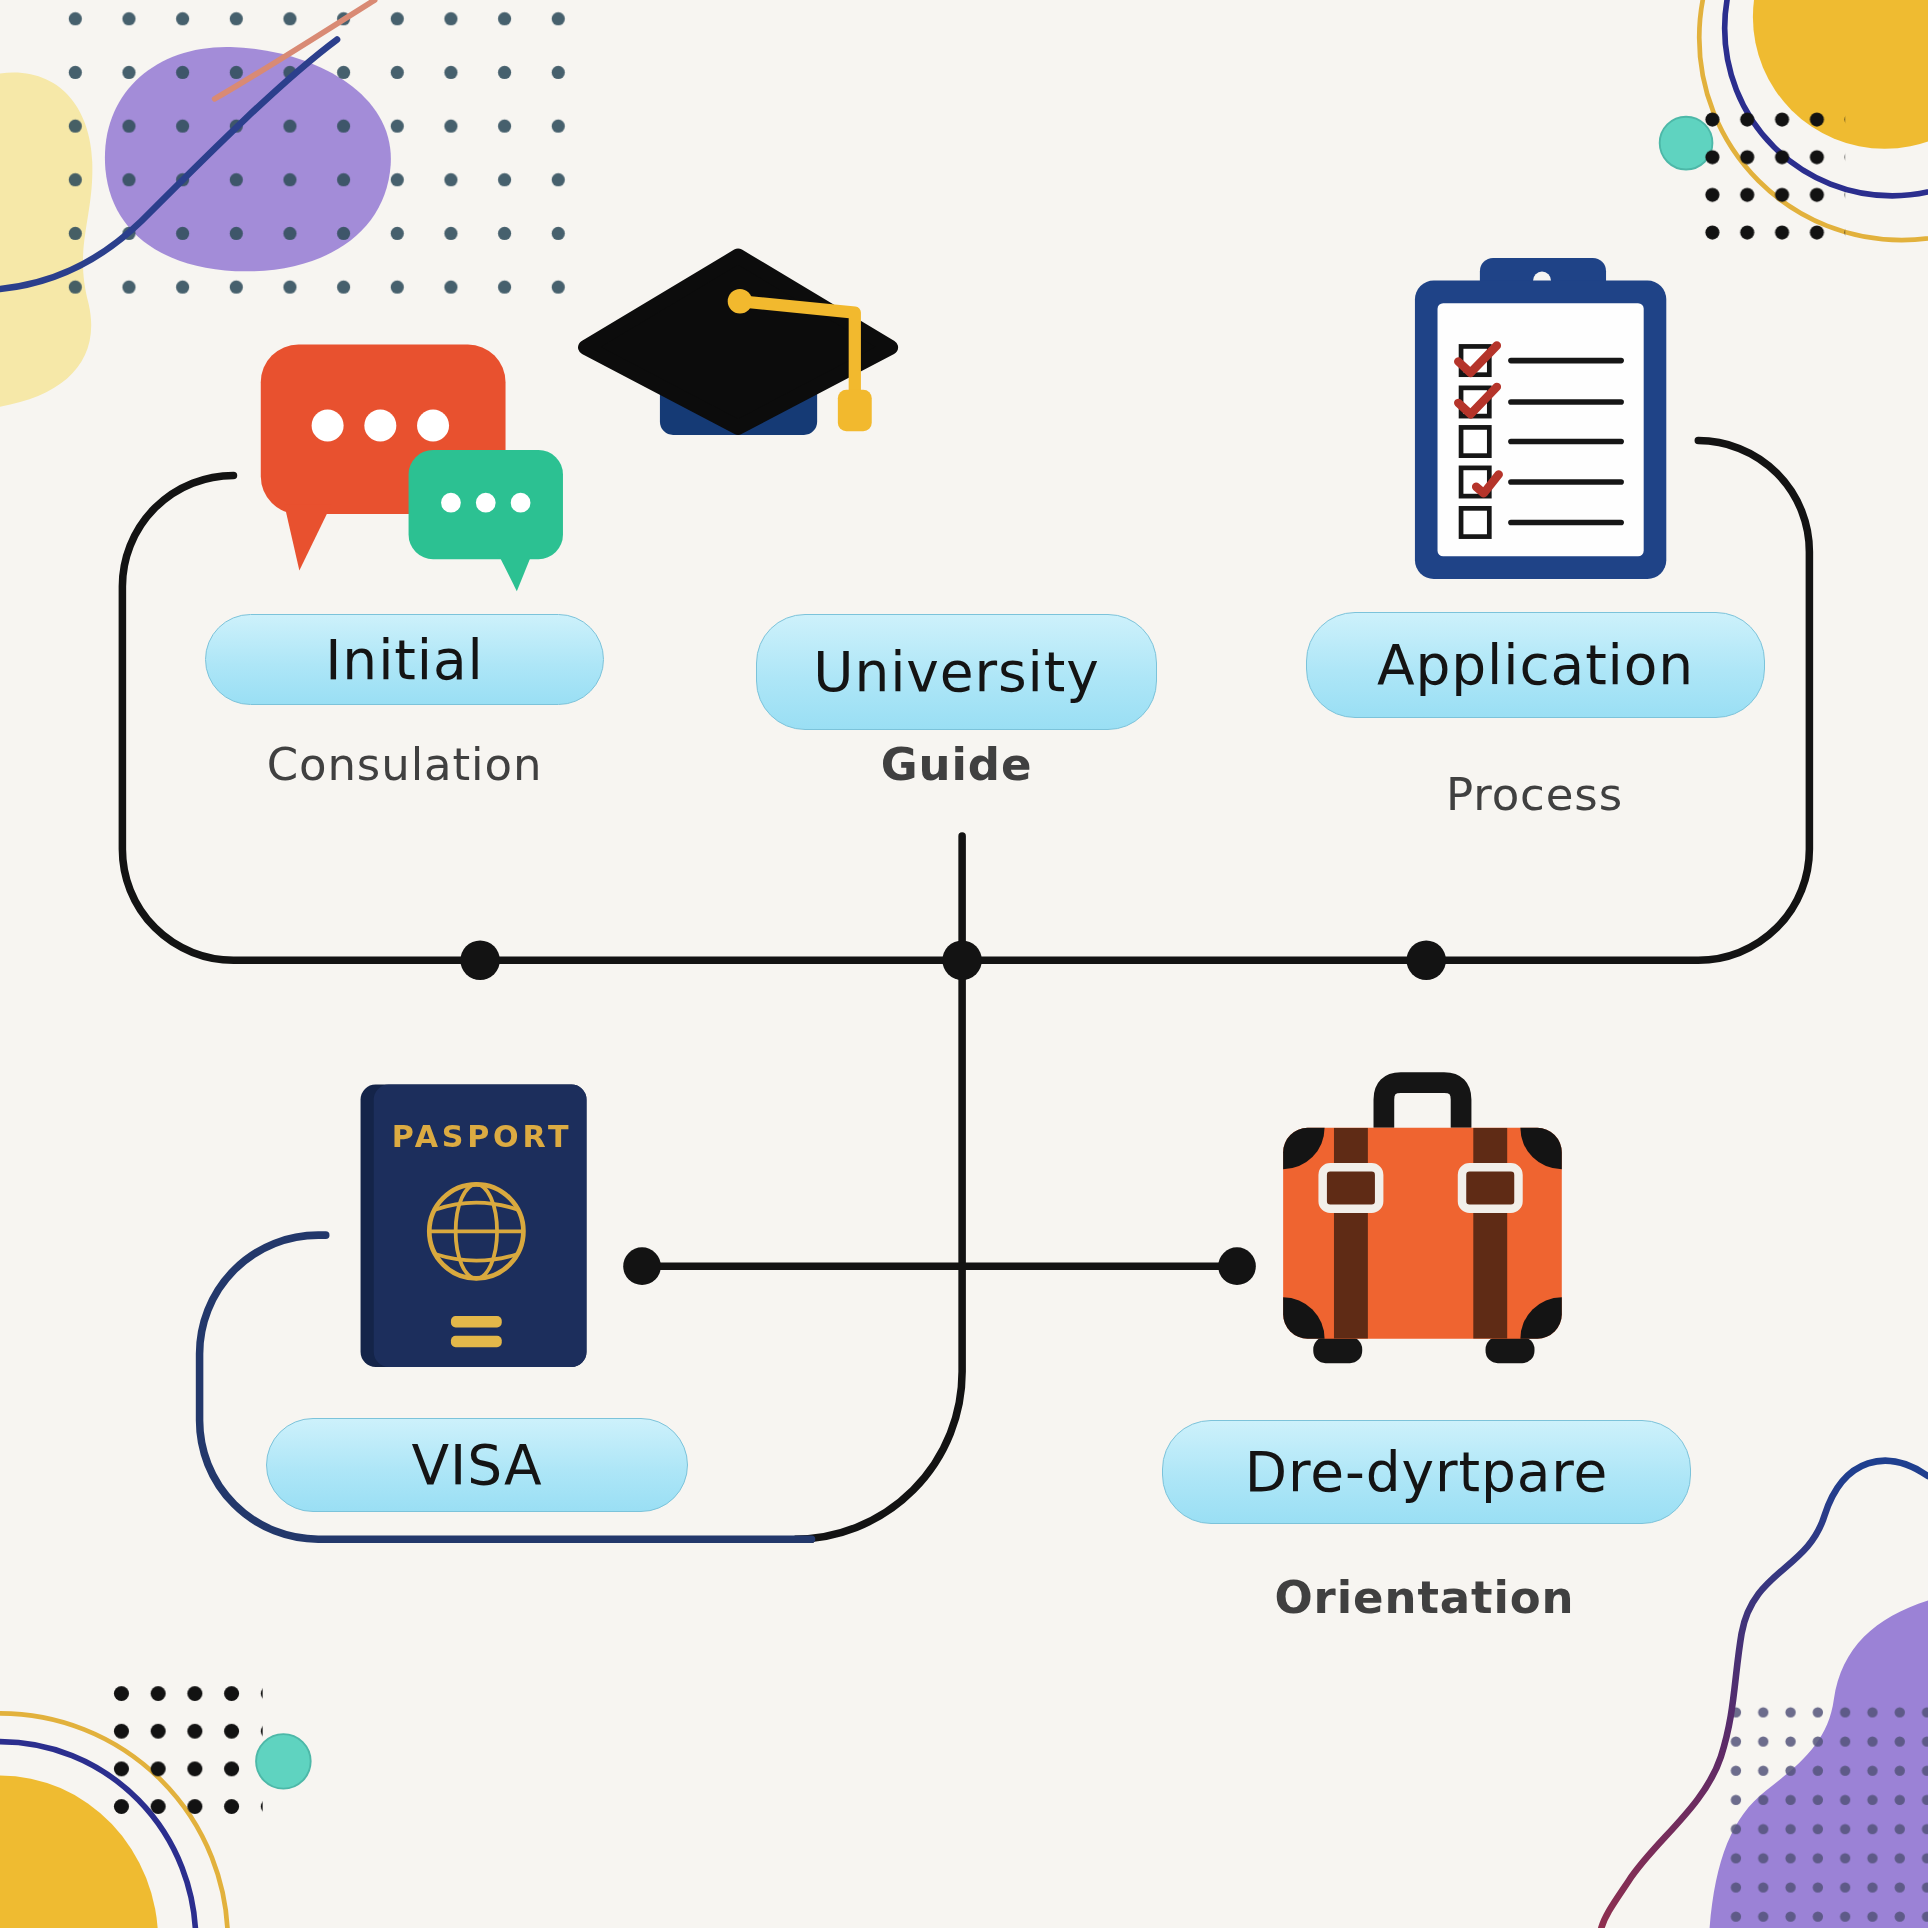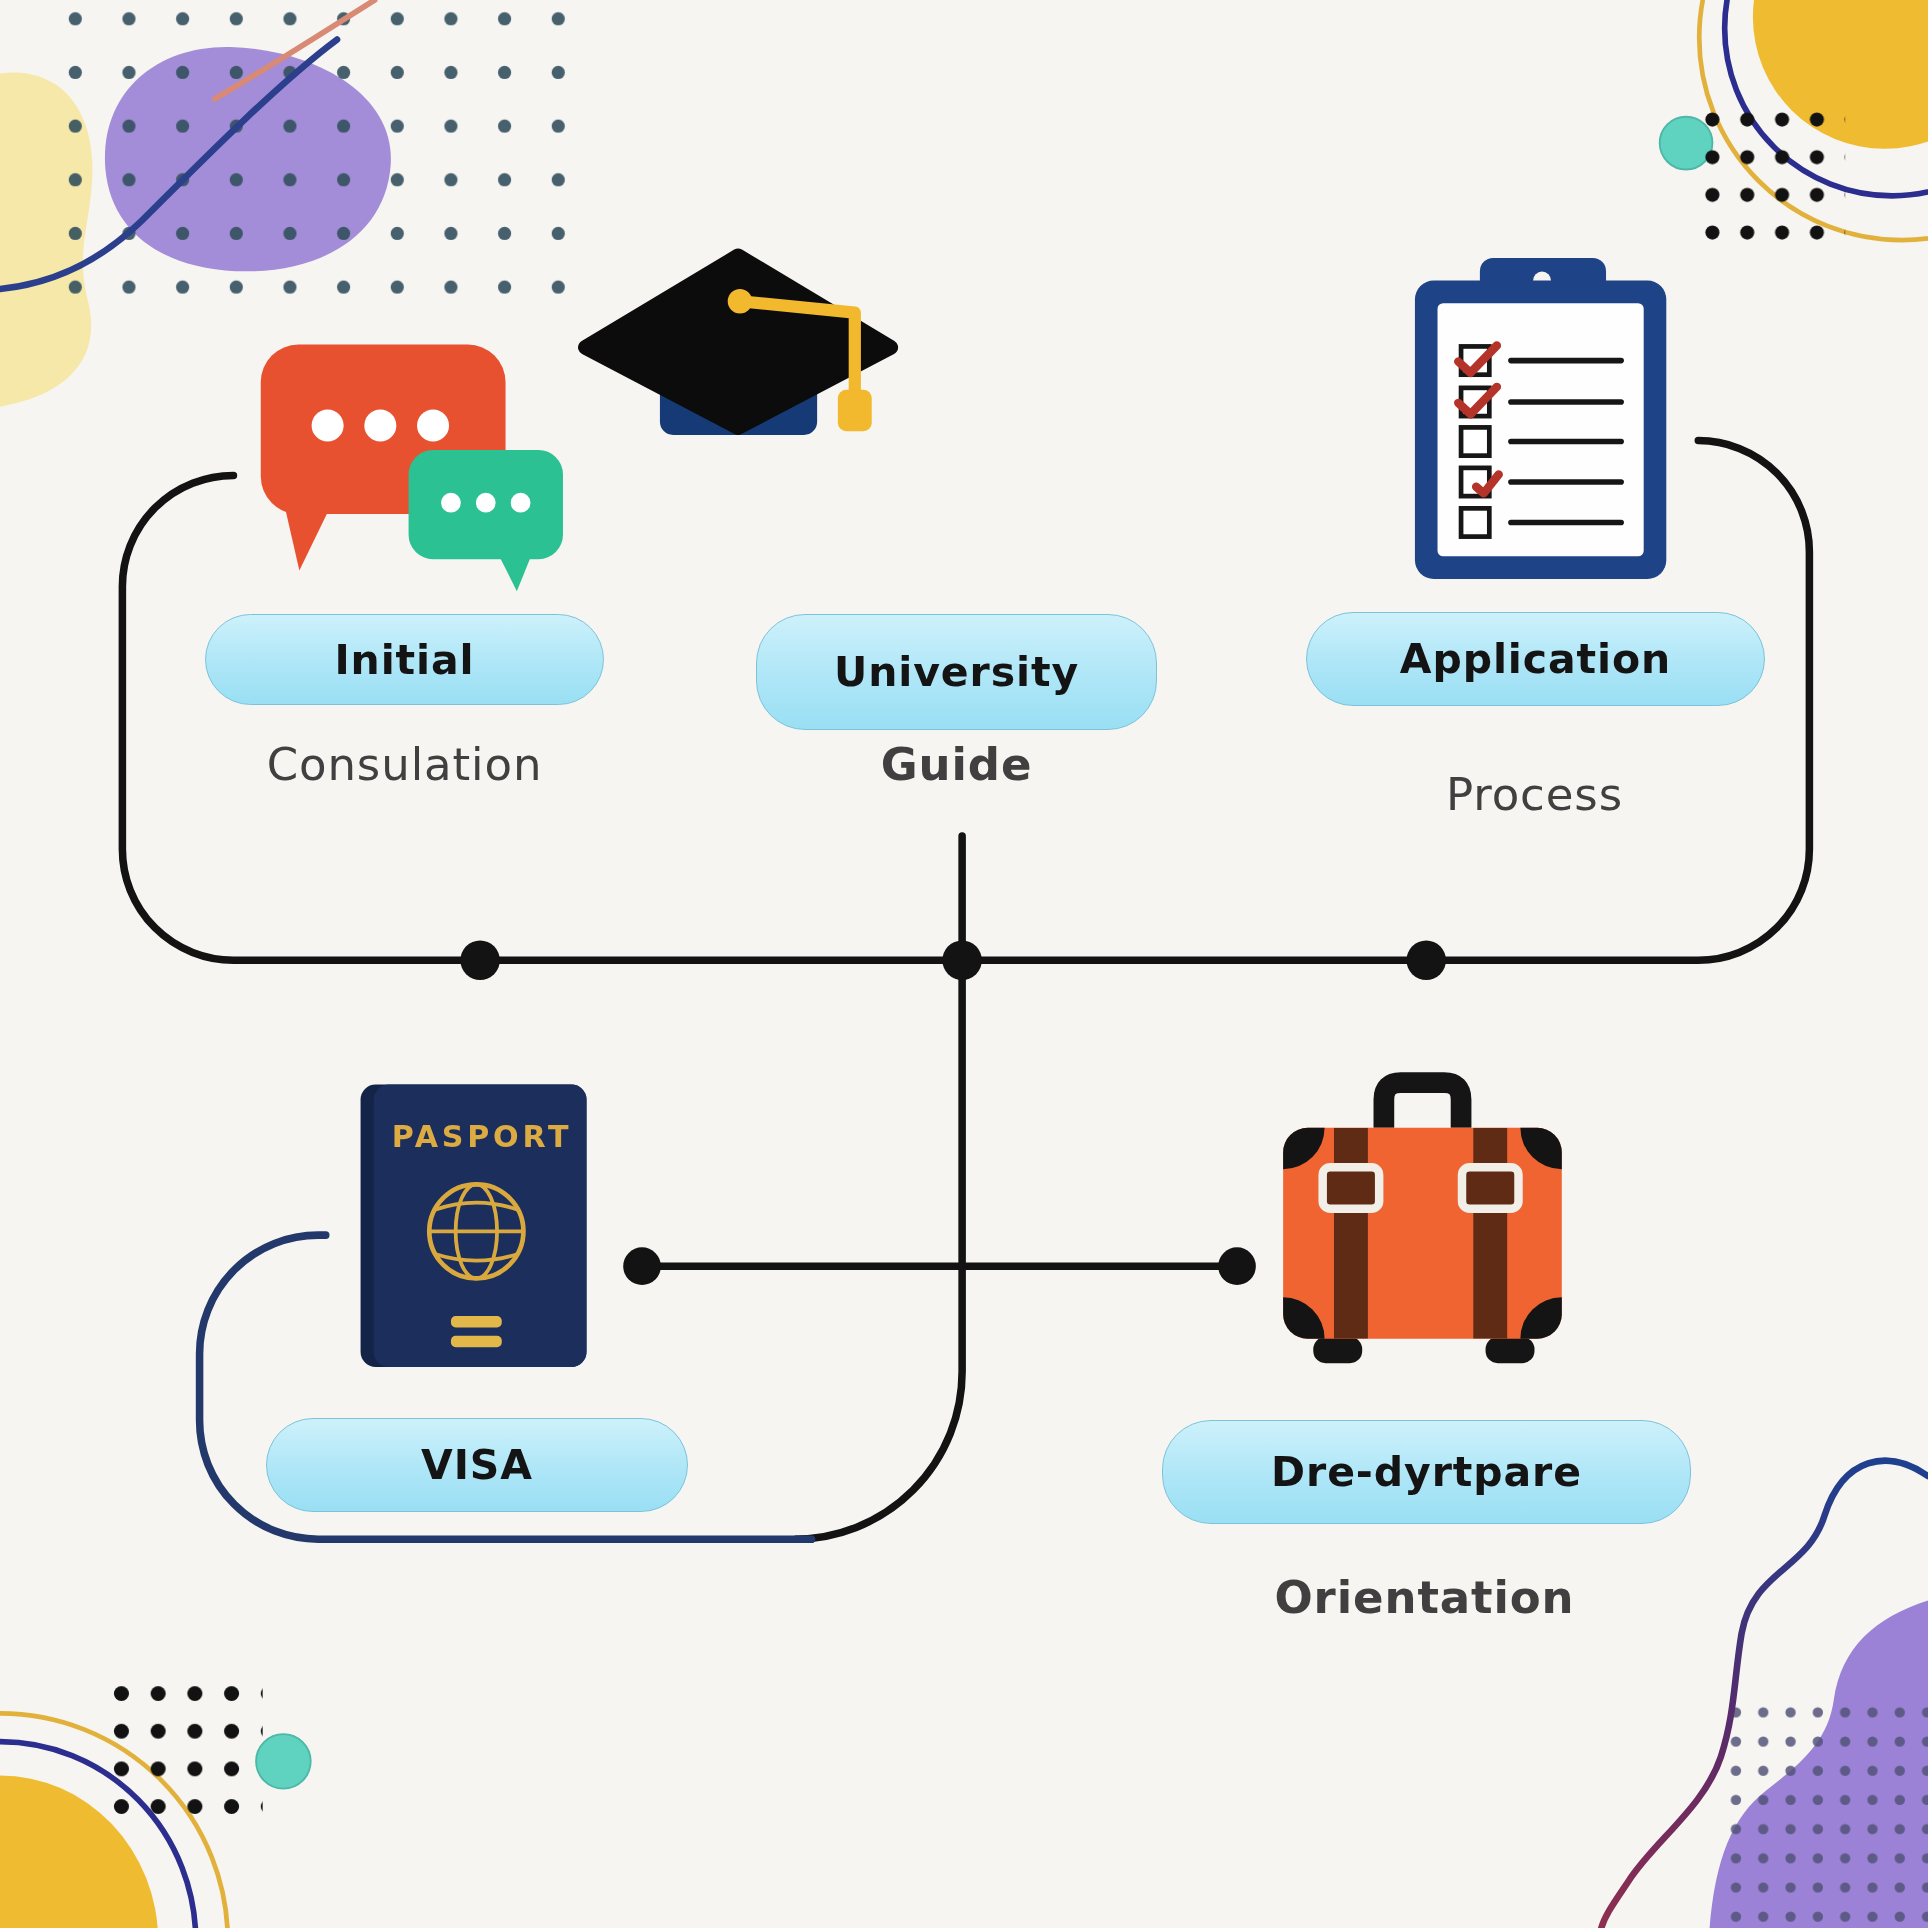--- a/index.html
+++ b/index.html
@@ -10,31 +10,31 @@
     overflow:hidden;
     font-family:"DejaVu Sans", sans-serif;
   }
   .layer{position:absolute;left:0;top:0;}
   .pill{
     position:absolute;
     display:flex;align-items:center;justify-content:center;
     background:linear-gradient(180deg,#cdf1fb 0%,#aee6f7 55%,#9adff4 100%);
     border:1.9px solid #7cc3da;
     border-radius:49px;
-    font-weight:bold;font-size:41px;color:#141414;
+    font-weight:normal;font-size:55px;color:#141414;
     box-sizing:border-box;
     letter-spacing:0.9px;
   }
   .sub{
     position:absolute;width:565px;text-align:center;
     font-size:45px;color:#404040;letter-spacing:0.9px;
   }
   .p1{left:205px;top:614px;width:399px;height:91px;}
   .p2{left:756px;top:614px;width:401px;height:116px;}
-  .p3{left:1306px;top:612px;width:459px;height:94px;}
+  .p3{left:1306px;top:612px;width:459px;height:106px;}
   .p4{left:266px;top:1418px;width:422px;height:94px;text-align:right;}
   .p5{left:1162px;top:1420px;width:529px;height:104px;}
   .s1{left:122px;top:738px;}
   .s2{left:674px;top:738px;font-weight:bold;}
   .s3{left:1252px;top:768px;}
   .s4{left:200px;top:1548px;}
   .s5{left:1142px;top:1571px;font-weight:bold;}
 </style>
 </head>
 <body>

